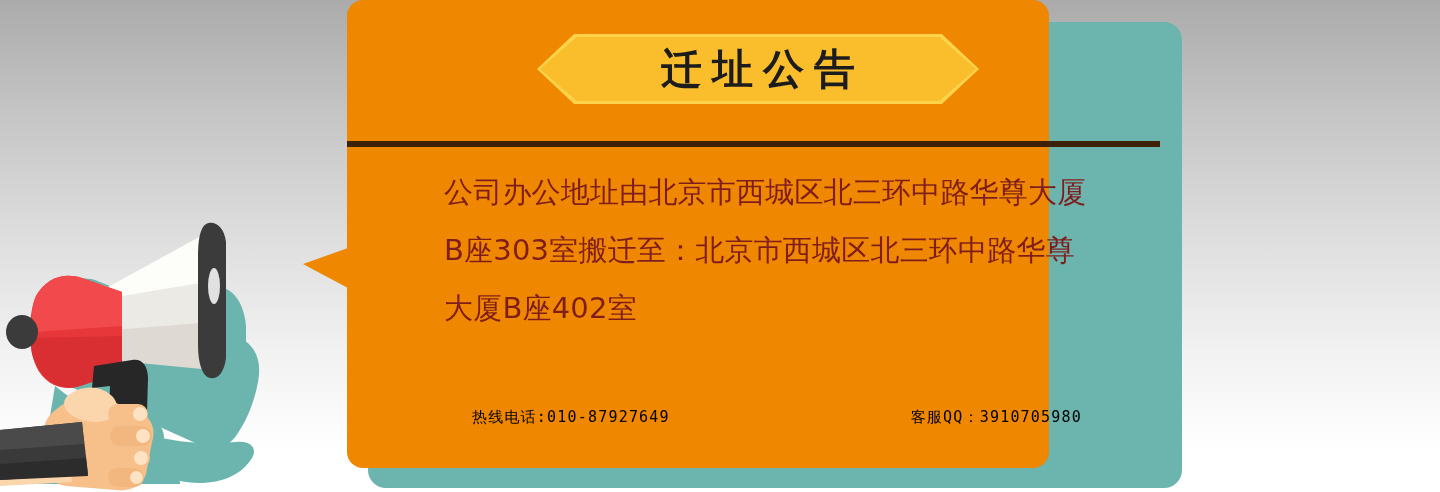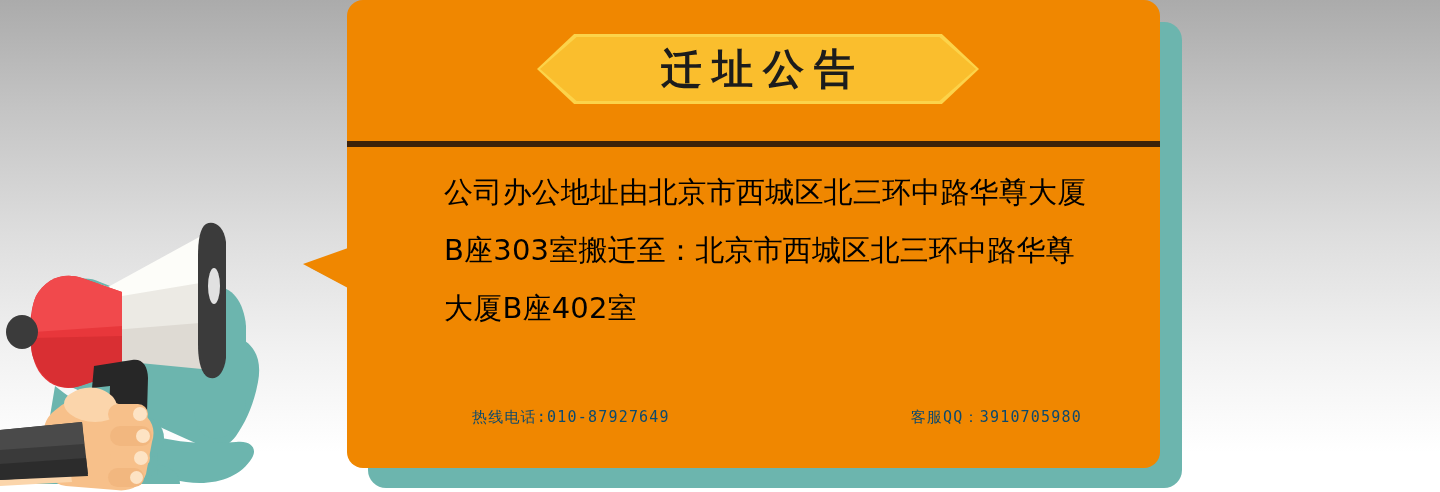--- a/index.html
+++ b/index.html
@@ -40,21 +40,21 @@
     border-top: 0 solid transparent;
     border-bottom: 24px solid transparent;
     border-right: 46px solid #6cb5ae;
   }
 
   
   .main-card {
     position: absolute;
     left: 347px;
     top: 0px;
-    width: 813px;
+    width: 702px;
     height: 468px;
     background: #f08700;
     border-radius: 16px;
     overflow: visible;
   }
   .card-tail {
     position: absolute;
     left: -44px;
     top: 248px;
     width: 0;
@@ -111,37 +111,37 @@
     height: 6px;
     background: #3d2208;
   }
 
   
   .body-text {
     position: absolute;
     left: 97px;
     top: 163px;
     width: 650px;
-    color: #000000;
+    color: #7f1d1d;
     font-family: "DejaVu Sans", "Liberation Sans", sans-serif;
     font-size: 29px;
     font-weight: 400;
     line-height: 58px;
     letter-spacing: 0.2px;
   }
 
   
   .footer {
     position: absolute;
     left: 125px;
     top: 408px;
     width: 610px;
     display: flex;
     justify-content: space-between;
-    color: #0c4a6e;
+    color: #000000;
     font-family: "DejaVu Sans Mono", "Liberation Mono", monospace;
     font-size: 15px;
     letter-spacing: 1.2px;
   }
   .footer span { white-space: nowrap; }
 
   
   .megaphone {
     position: absolute;
     left: 0px;

